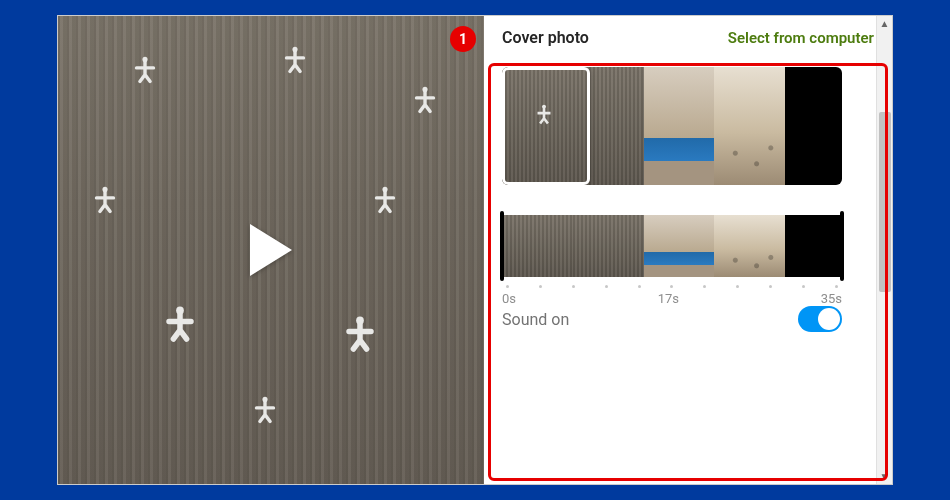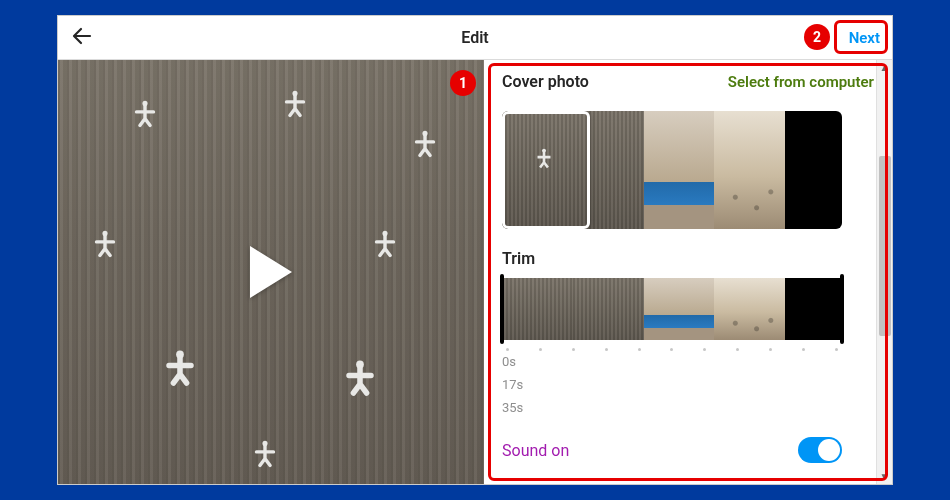--- a/index.html
+++ b/index.html
@@ -239,22 +239,20 @@
       border-radius: 2px;
       cursor: ew-resize;
     }
     .trim-handle.left { left: -2px; }
     .trim-handle.right { right: -2px; }
     .timeline {
       width: 340px;
       display: flex;
       justify-content: space-between;
       position: relative;
-      margin-bottom: 22px;
-      flex-direction: column;
     }
     .timeline-dots {
       position: absolute;
       left: 0; right: 0; top: 2px;
       display: flex;
       justify-content: space-between;
       padding: 0 4px;
     }
     .timeline-dots span {
       width: 3px; height: 3px;
@@ -267,21 +265,21 @@
       margin-top: 8px;
     }
     .sound-row {
       display: flex;
       justify-content: space-between;
       align-items: center;
       width: 340px;
     }
     .sound-label {
       font-size: 16px;
-      color: #a21caf;
+      color: #737373;
     }
     .toggle {
       width: 44px;
       height: 26px;
       background: #0095f6;
       border-radius: 13px;
       position: relative;
       cursor: pointer;
     }
     .toggle-knob {
@@ -292,32 +290,20 @@
       height: 22px;
       background: #fff;
       border-radius: 50%;
     }
   </style>
 </head>
 <body>
 
 <div class="app-window">
 
-  <div class="header">
-    <div class="back-btn">
-      <svg width="24" height="24" viewBox="0 0 24 24">
-        <path d="M20 12H5M11 5l-7 7 7 7" stroke="#262626" stroke-width="2.2" fill="none" stroke-linecap="round" stroke-linejoin="round"></path>
-      </svg>
-    </div>
-    <div class="title">Edit</div>
-    <div class="next-btn">Next</div>
-
-    <div class="annotation-box" style="right:4px; top:4px; width:54px; height:34px;"></div>
-    <div class="annotation-badge" style="right:62px; top:8px;">2</div>
-  </div>
 
   <div class="content">
 
     <div class="preview">
 
       <svg class="diver" style="left:70px; top:40px;" viewBox="0 0 40 40">
           <path d="M20 5 L20 22 M10 14 L30 14 M14 30 L20 22 L26 30" stroke="#e8e8e6" stroke-width="4" stroke-linecap="round" fill="none"></path>
           <circle cx="20" cy="4" r="3" fill="#e8e8e6"></circle>
         </svg>
       <svg class="diver" style="left:220px; top:30px;" viewBox="0 0 40 40">
@@ -368,21 +354,20 @@
         <div class="seg mall-b"></div>
         <div class="seg black" style="flex:0.8"></div>
         <div class="cover-selector">
           <svg style="position:absolute; left:26px; top:34px; width:26px; height:26px;" viewBox="0 0 40 40">
               <path d="M20 5 L20 22 M10 14 L30 14 M14 30 L20 22 L26 30" stroke="#e8e8e6" stroke-width="4" fill="none"></path>
               <circle cx="20" cy="4" r="3" fill="#e8e8e6"></circle>
             </svg>
         </div>
       </div>
 
-      <div class="section-title">Trim</div>
 
       <div class="trim-strip">
         <div class="seg waterfall"></div>
         <div class="seg waterfall"></div>
         <div class="seg mall-a"></div>
         <div class="seg mall-b"></div>
         <div class="seg black" style="flex:0.8"></div>
         <div class="trim-handle left"></div>
         <div class="trim-handle right"></div>
       </div>

